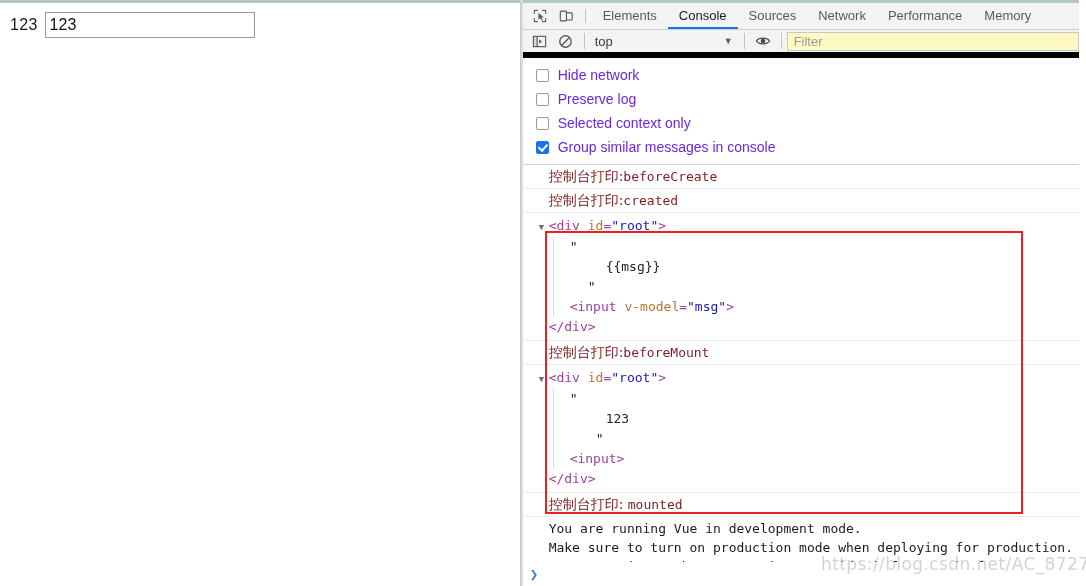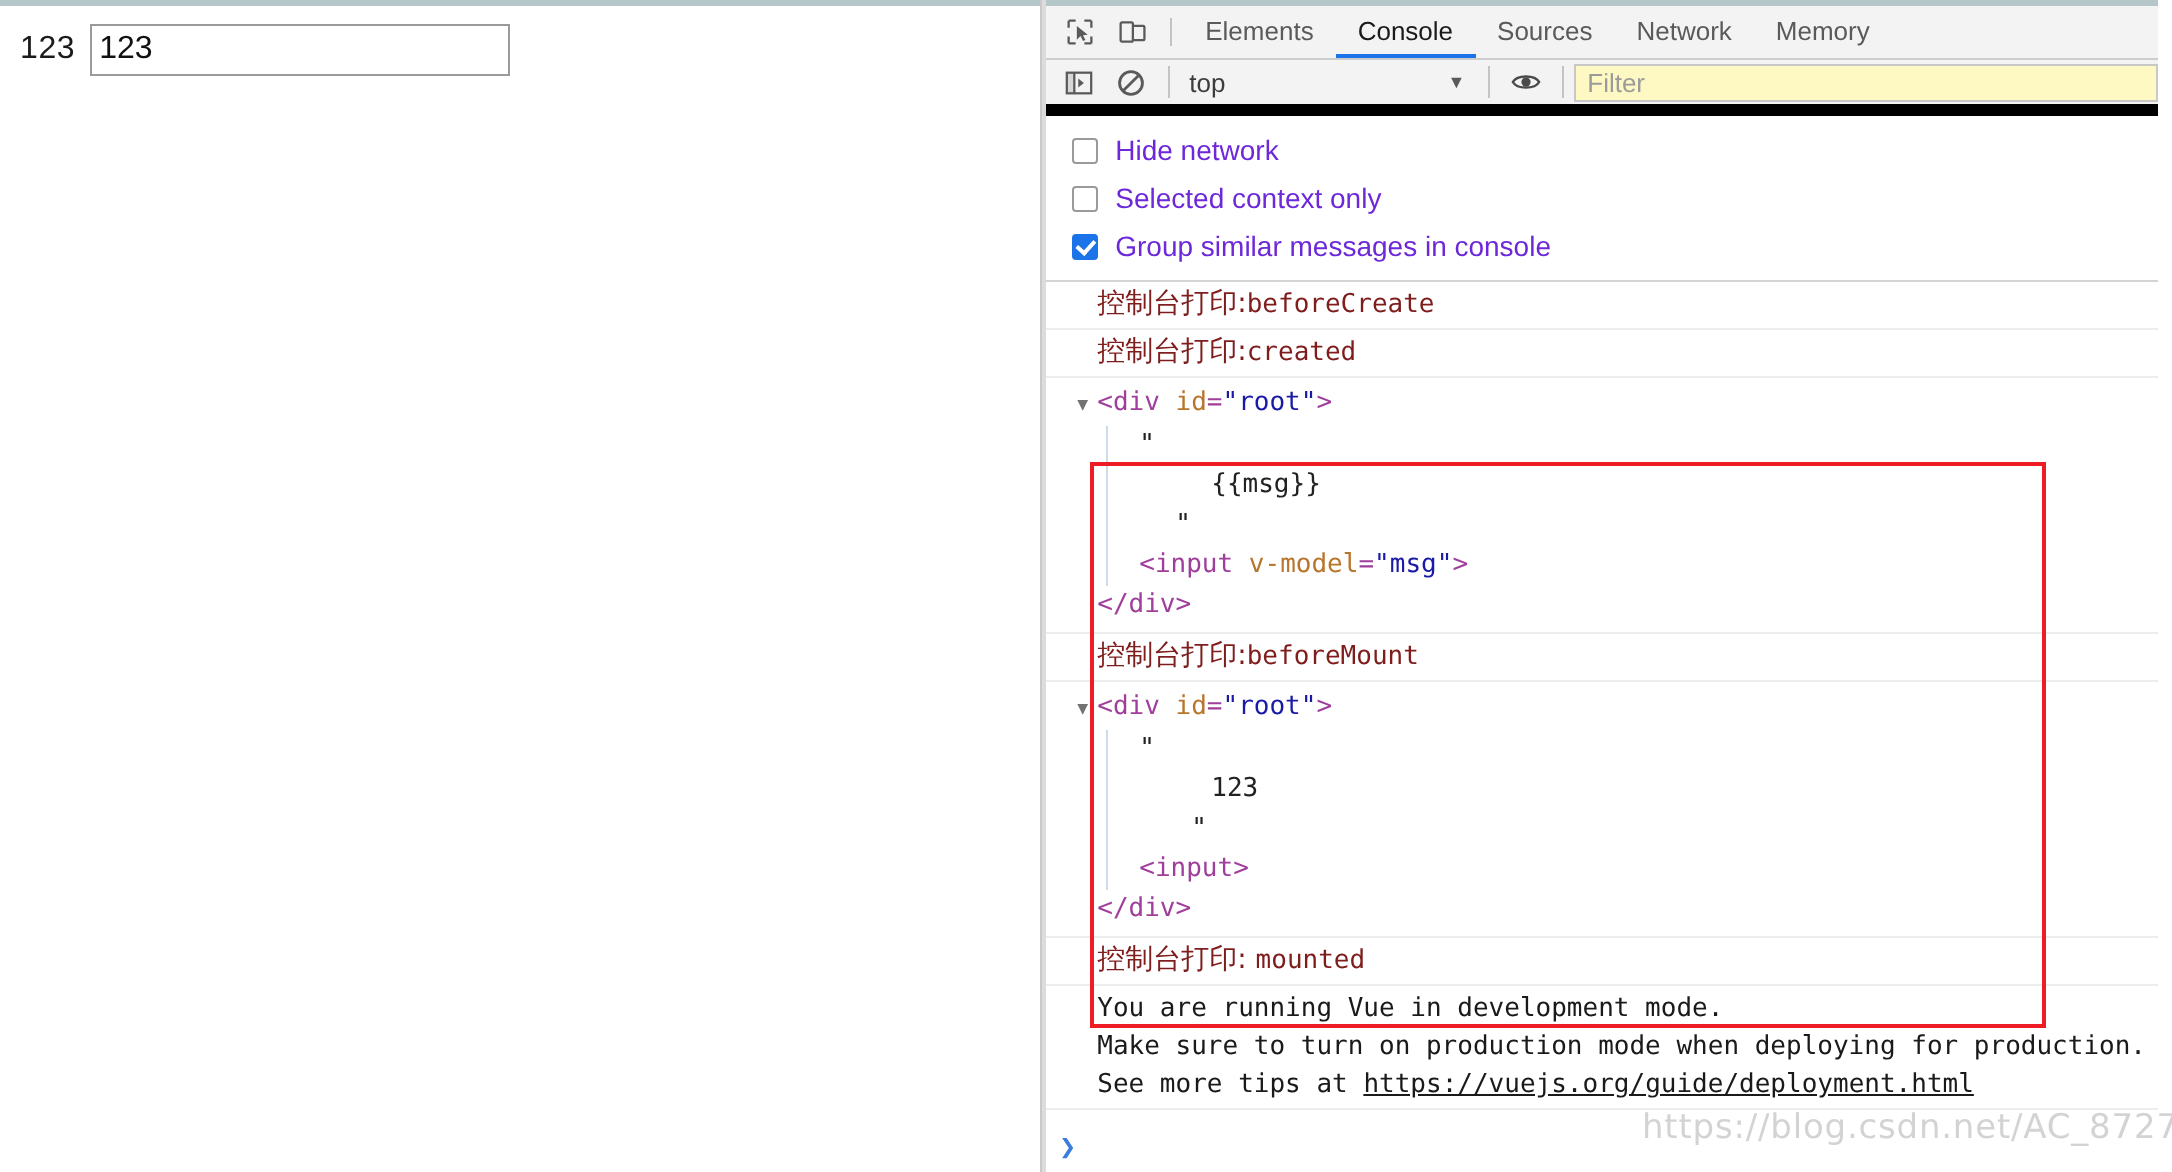--- a/index.html
+++ b/index.html
@@ -355,20 +355,21 @@
           <rect x="1.5" y="2.5" width="7" height="11" rx="0.8" stroke="#5a5a5a" stroke-width="1.3" fill="none"></rect>
           <path d="M9 4.5 h5.3 a0.8 0.8 0 0 1 0.8 0.8 v6.5 a0.8 0.8 0 0 1 -0.8 0.8 H9" stroke="#5a5a5a" stroke-width="1.3" fill="none"></path>
         </svg>
       </div>
       <div class="tb-sep"></div>
 
       <div class="tab">Elements</div>
       <div class="tab active">Console</div>
       <div class="tab">Sources</div>
       <div class="tab">Network</div>
+      <div class="tab">Performance</div>
       <div class="tab">Memory</div>
     </div>
 
     <div id="filterbar">
       <div class="fb-icon">
         <svg width="15" height="15" viewBox="0 0 16 16">
           <rect x="1.5" y="2.5" width="13" height="11" stroke="#5a5a5a" stroke-width="1.2" fill="none"></rect>
           <rect x="1.5" y="2.5" width="4" height="11" fill="#5a5a5a" opacity="0.18"></rect>
           <path d="M5.5 2.5 v11" stroke="#5a5a5a" stroke-width="1.2"></path>
           <path d="M7.6 5.6 L10.6 8 L7.6 10.4 Z" fill="#5a5a5a"></path>
@@ -396,20 +397,24 @@
       </div>
       <div class="fb-sep"></div>
 
       <input id="filter-input" type="text" placeholder="Filter" style="">
     </div>
 
     <div id="settings-pane">
       <div class="setting-row">
         <span class="cbx"></span>
         <span>Hide network</span>
+      </div>
+      <div class="setting-row">
+        <span class="cbx"></span>
+        <span>Preserve log</span>
       </div>
       <div class="setting-row">
         <span class="cbx"></span>
         <span>Selected context only</span>
       </div>
       <div class="setting-row">
         <span class="cbx checked"></span>
         <span>Group similar messages in console</span>
       </div>
     </div>

